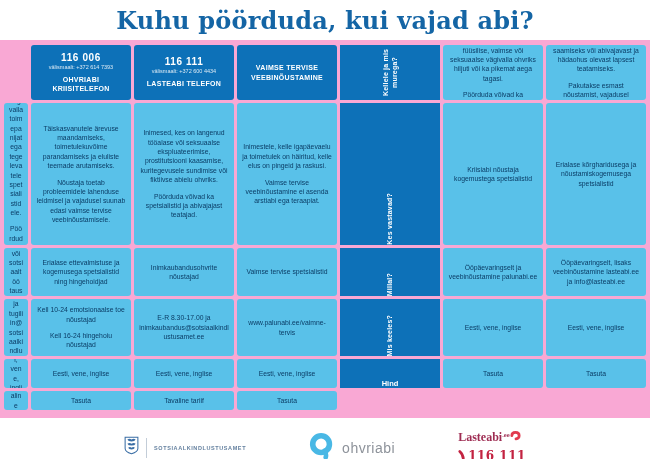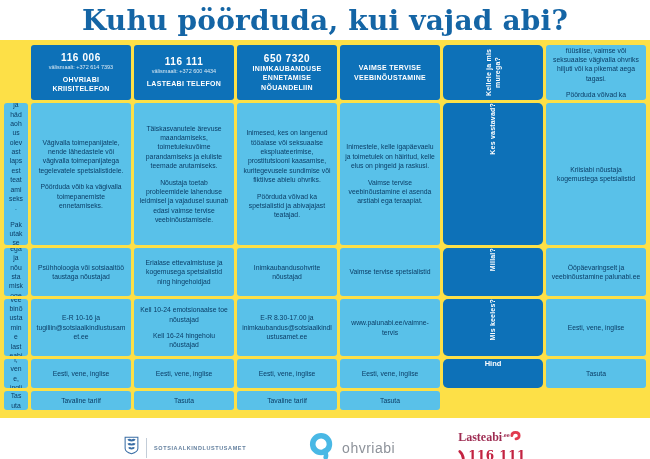--- a/index.html
+++ b/index.html
@@ -3,26 +3,26 @@
 <meta charset="utf-8">
 <style>
   * { margin:0; padding:0; box-sizing:border-box; }
   html,body { width:650px; height:459px; background:#ffffff; font-family:"Liberation Sans", sans-serif; overflow:hidden; }
 
   .title-bar {
     height:40px; display:flex; align-items:center; justify-content:center;
     background:#ffffff;
   }
   .title-bar h1 {
-    font-family:"DejaVu Serif", serif; font-weight:bold; font-size:28px;
+    font-family:"DejaVu Serif", serif; font-weight:bold; font-size:24px;
     color:#1465a5; letter-spacing:.2px;
   }
 
   .panel {
-    height:378px; background:#fde047; padding:5px 4px 9px 4px;
+    height:378px; background:#f9a8d4; padding:5px 4px 9px 4px;
   }
   .grid {
     display:grid;
     grid-template-columns:24px repeat(6, 1fr);
     grid-template-rows:55px 142px 48px 57px 29px 19px;
     gap:3px;
     height:100%;
   }
   .spacer { background:transparent; }
 
@@ -30,22 +30,22 @@
     background:#0d71b8; border-radius:3px; color:#ffffff;
     display:flex; flex-direction:column; align-items:center; justify-content:center;
     text-align:center; padding:2px 3px;
   }
   .head-number { font-size:10px; font-weight:bold; letter-spacing:.6px; }
   .head-foreign { font-size:5.5px; opacity:.85; margin:1px 0 5px 0; }
   .head-foreign:empty { display:none; margin:0 0 4px 0; }
   .head-name { font-size:7px; font-weight:bold; line-height:1.3; letter-spacing:.3px; text-transform:uppercase; }
 
   .label-box {
-    background:#0d71b8; border-radius:5px; color:#ffffff;
-    display:flex; align-items:flex-start; justify-content:center; overflow:hidden;
+    background:#0d71b8; border-radius:0; color:#ffffff;
+    display:flex; align-items:flex-end; justify-content:center; overflow:hidden;
   }
   .label-box .vtext {
     writing-mode:vertical-rl; transform:rotate(180deg);
     font-size:7px; font-weight:bold; text-align:center; line-height:1.3; letter-spacing:.2px;
   }
   .label-box .htext { font-size:7.5px; font-weight:bold; }
 
   .cell {
     background:#59c1e9; border-radius:3px; color:#0b3d66;
     display:flex; flex-direction:column; align-items:center; justify-content:center;
@@ -86,25 +86,20 @@
       <div class="head-number">116 006</div>
       <div class="head-foreign">välismaalt: +372 614 7393</div>
       <div class="head-name">OHVRIABI KRIISITELEFON</div>
     </div>
     <div class="head-box">
       <div class="head-number">116 111</div>
       <div class="head-foreign">välismaalt: +372 600 4434</div>
       <div class="head-name">LASTEABI TELEFON</div>
     </div>
     <div class="head-box">
-      <div class="head-number">650 7320</div>
-
-      <div class="head-name">INIMKAUBANDUSE ENNETAMISE NÕUANDELIIN</div>
-    </div>
-    <div class="head-box">
       <div class="head-number"></div>
 
       <div class="head-name">VAIMSE TERVISE VEEBINÕUSTAMINE</div>
     </div>
 
     <div class="label-box">
         <span class="vtext">Kellele ja mis murega?</span>
       </div>
     <div class="cell">
       <div class="p">Inimestele, kes on langenud kuriteo, hooletusse jätmise, halva kohtlemise ning füüsilise, vaimse või seksuaalse vägivalla ohvriks hiljuti või ka pikemat aega tagasi.</div>

